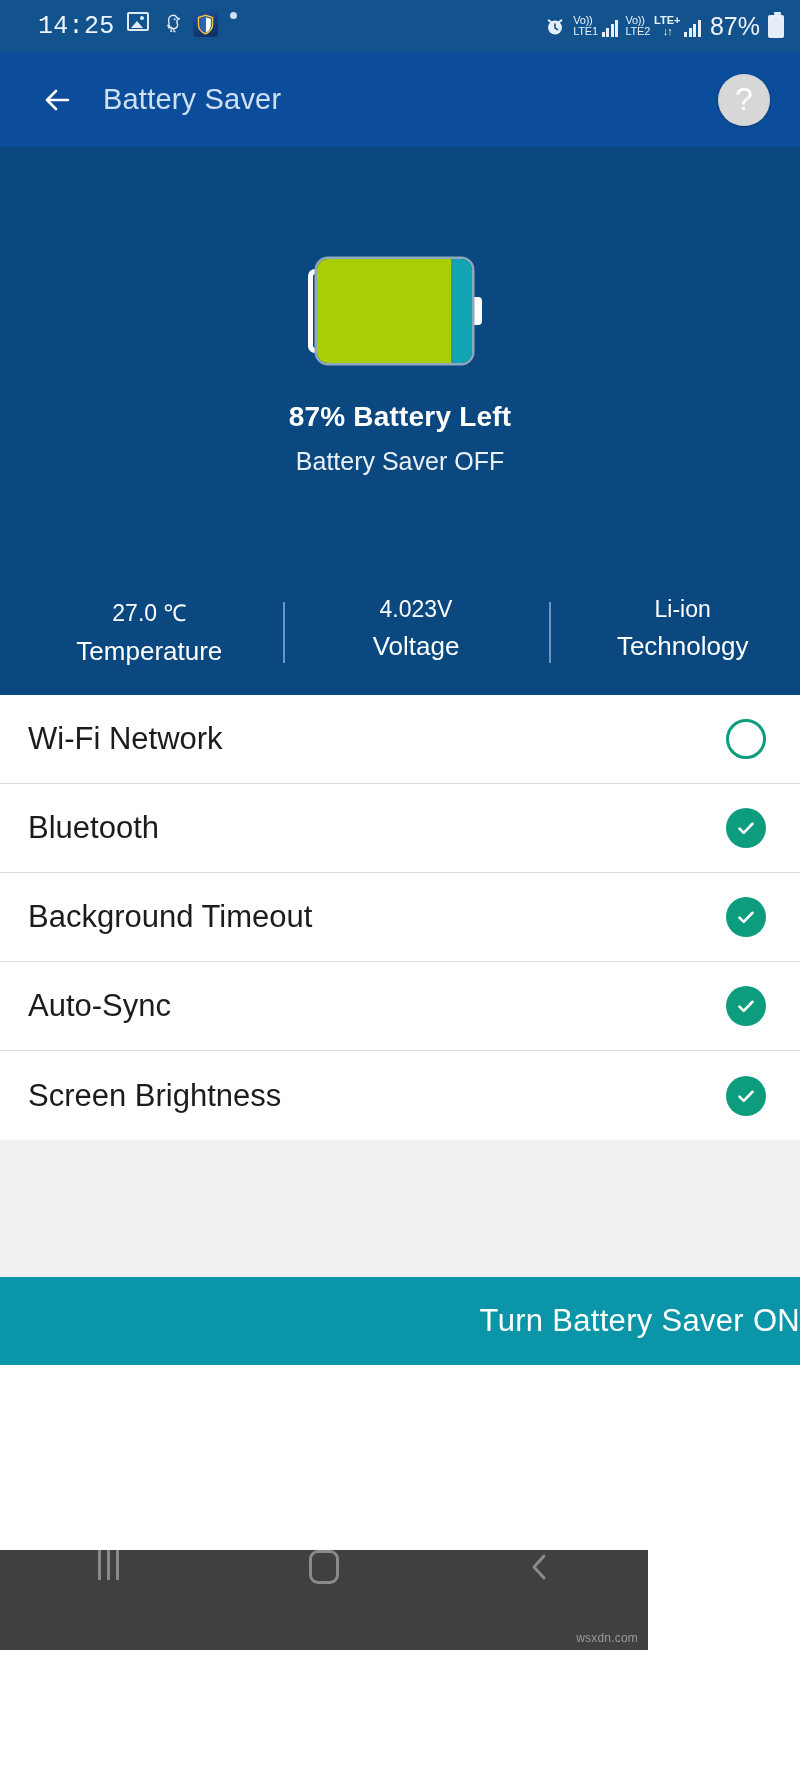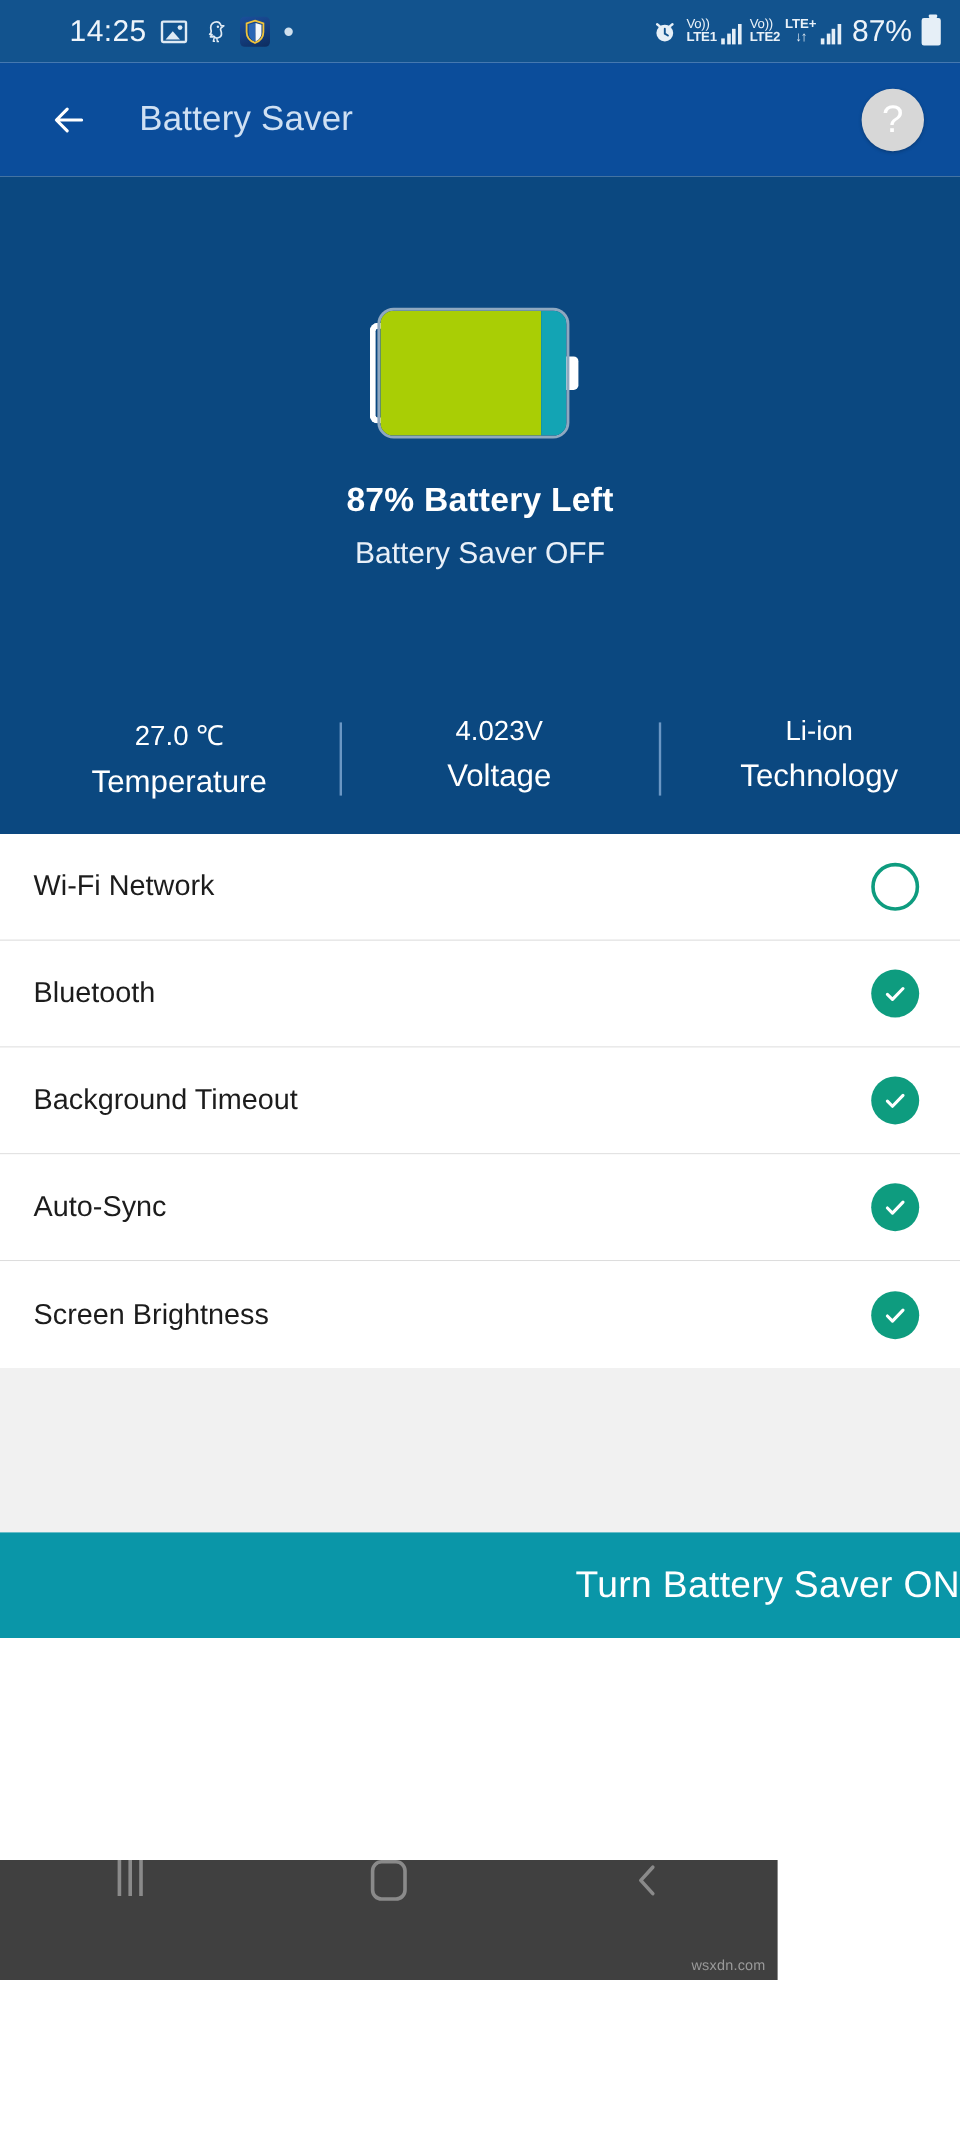--- a/index.html
+++ b/index.html
@@ -13,21 +13,21 @@
 
   
   .statusbar{
     height:52px; width:800px;
     background:#12538E;
     display:flex; align-items:center;
     padding:0 16px 0 0;
     color:#e9f1f8;
     position:relative;
   }
-  .sb-left{ display:flex; align-items:center; gap:12px; padding-left:58px; }
+  .sb-left{ display:flex; align-items:flex-start; gap:12px; padding-left:38px;font-family:Liberation Mono, monospace; }
   .sb-clock{ font-size:25px; letter-spacing:.3px; color:#eef4fa; font-weight:400; }
   .sb-right{ margin-left:auto; display:flex; align-items:center; gap:7px; }
 
   .ico{ display:inline-block; position:relative; }
 
   
   .ic-image{ width:22px; height:19px; border:2.4px solid #dfeaf4; border-radius:2px; }
   .ic-image:before{
     content:""; position:absolute; left:2px; bottom:1px;
     width:0;height:0;border-left:6px solid transparent;border-right:6px solid transparent;
@@ -50,21 +50,21 @@
   
   .ic-alarm{ width:22px;height:22px; }
 
   
   .ic-dot{ width:7px;height:7px;border-radius:50%;background:#cfe0ee; }
 
   
   .sig-group{ display:flex; align-items:flex-end; gap:4px; }
   .volte{ display:flex; flex-direction:column; align-items:flex-start; line-height:1; }
   .volte .vo{ font-size:11px; letter-spacing:-.2px; }
-  .volte .lte{ font-size:11px; font-weight:bold; letter-spacing:-.2px; }
+  .volte .lte{ font-size:11px; font-weight:normal; letter-spacing:-.2px; }
   .bars{ display:flex; align-items:flex-end; gap:1.5px; height:17px; }
   .bars i{ display:block; width:3px; background:#e6eff7; }
   .bars i:nth-child(1){ height:5px; }
   .bars i:nth-child(2){ height:9px; }
   .bars i:nth-child(3){ height:13px; }
   .bars i:nth-child(4){ height:17px; }
   .lteplus{ display:flex; flex-direction:column; align-items:center; line-height:1; }
   .lteplus .tx{ font-size:11px; font-weight:bold; }
   .lteplus .ar{ font-size:11px; letter-spacing:-1px; }
   .sb-batt-pct{ font-size:25px; color:#eef4fa; margin-left:2px; }
@@ -78,21 +78,21 @@
   }
 
   
   .appbar{
     height:95px; width:800px; background:#0B4D9B;
     display:flex; align-items:center; position:relative;
   }
   .back-arrow{ width:60px;height:60px;margin-left:28px;
     display:flex;align-items:center;justify-content:center;cursor:pointer; }
   .appbar-title{
-    color:#cfe0f3; font-size:29px; margin-left:28px; letter-spacing:.2px;
+    color:#cfe0f3; font-size:29px; margin-left:15px; letter-spacing:.2px;
   }
   .help-btn{
     position:absolute; right:30px; top:50%; transform:translateY(-50%);
     width:52px;height:52px;border-radius:50%;
     background:#d7d7d7;
     display:flex;align-items:center;justify-content:center;
     color:#ffffff;font-size:32px;font-weight:400;cursor:pointer;
     box-shadow:0 1px 3px rgba(0,0,0,.25);
   }
 
@@ -154,21 +154,21 @@
   
   .list{ width:800px; background:#ffffff; }
   .row{
     height:89px; width:800px;
     display:flex; align-items:center;
     padding:0 34px 0 28px;
     border-bottom:1.5px solid #dddddd;
     background:#ffffff; cursor:pointer;
   }
   .row:last-child{ border-bottom:none; }
-  .row-label{ font-size:24px; color:#1c1c1c; }
+  .row-label{ font-size:31px; color:#1c1c1c; }
   .chk{ margin-left:auto; width:40px;height:40px;border-radius:50%;
         display:flex;align-items:center;justify-content:center; }
   .chk.on{ background:#0E9C7F; }
   .chk.off{ background:transparent; border:3.5px solid #0E9C7F; }
   .chk.on svg{ display:block; }
 
   
   .gap{ width:800px; height:137px; background:#f1f1f1; }
   .cta{
     width:800px; height:88px; background:#0A96A8;

